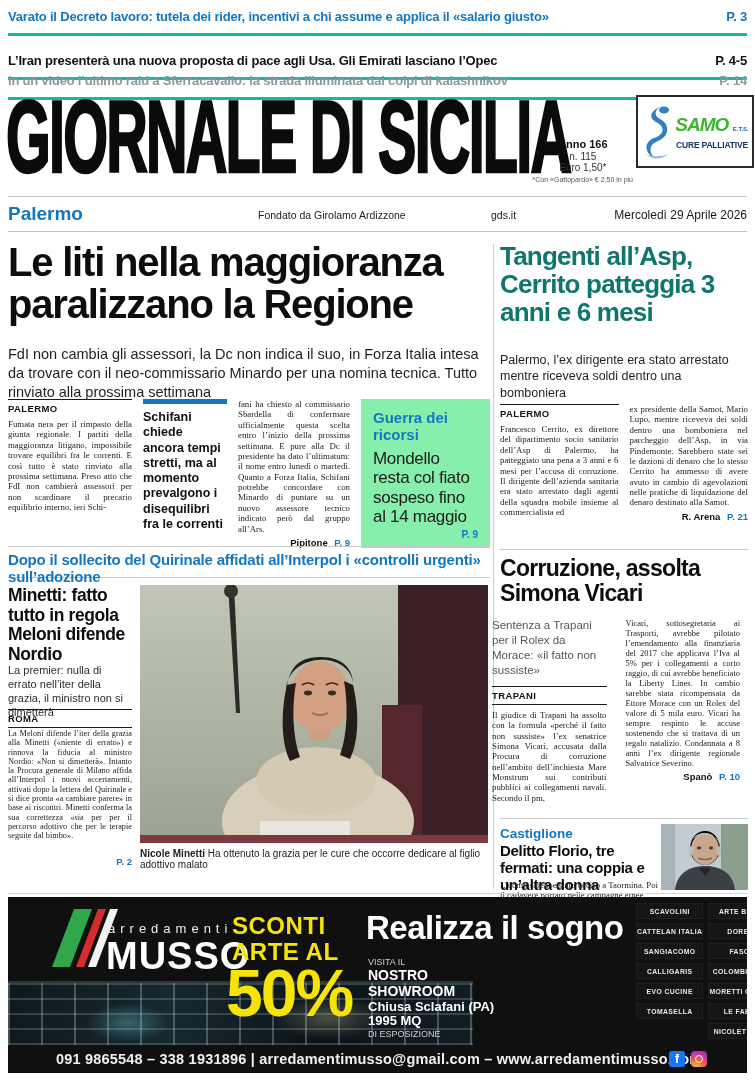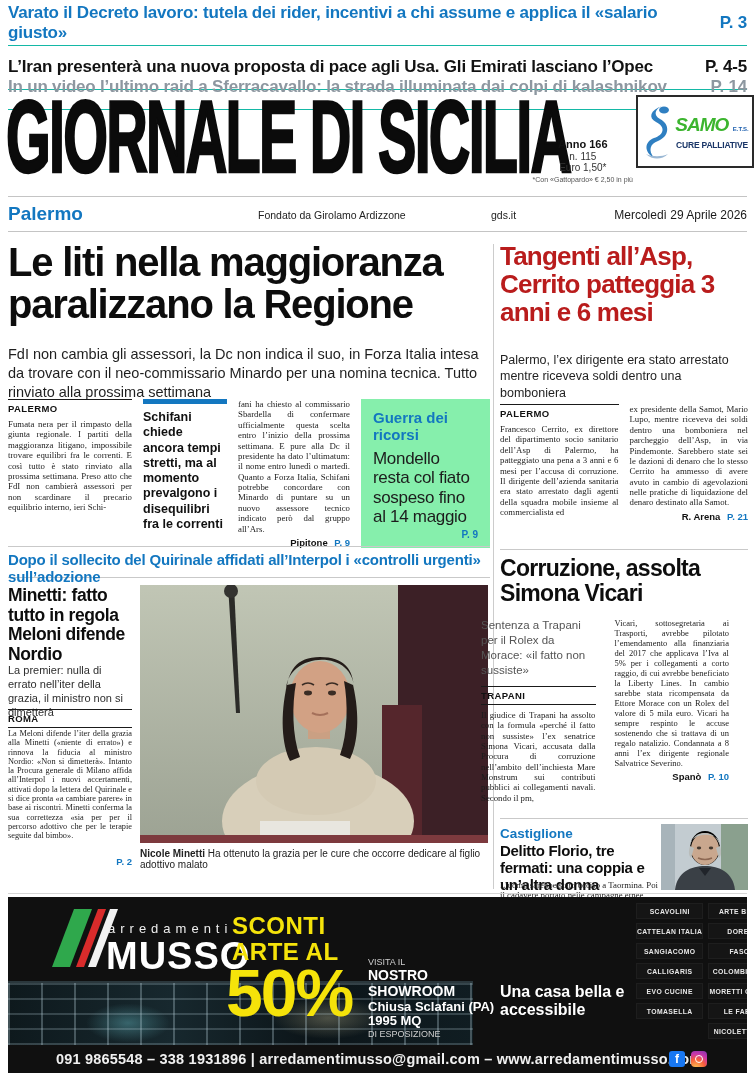--- a/index.html
+++ b/index.html
@@ -3,23 +3,23 @@
 <meta charset="utf-8">
 <style>
   * { margin:0; padding:0; box-sizing:border-box; }
   html,body { background:#f2f2f2; }
   #page {
     position:relative; width:755px; height:1080px; margin:0 auto;
     background:#ffffff; overflow:hidden;
     font-family:"Liberation Sans", sans-serif; color:#111;
   }
   
-  .strip-row{ position:absolute; left:8px; right:8px; height:46px;
+  .strip-row{ position:absolute; left:8px; right:8px; height:36px;
     display:flex; align-items:center; justify-content:space-between;
-    border-bottom:1px solid #14b8a6; font-weight:bold; font-size:17px; letter-spacing:-0.2px;}
+    border-bottom:3px solid #14b8a6; font-weight:bold; font-size:13px; letter-spacing:-0.2px;}
   .strip-row .pg{ font-weight:bold; white-space:nowrap; margin-left:12px;}
   .c-blue{ color:#1377c0; } .c-black{ color:#121212; } .c-gray{ color:#8d97a0; }
   
   #masthead-title{ position:absolute; left:6px; top:97px; font-size:96px; line-height:76px;
     font-weight:bold; letter-spacing:-3px; white-space:nowrap; color:#0b0b0b;
     transform:scale(0.60,1.06); transform-origin:left top; -webkit-text-stroke:2.5px #0b0b0b; }
   #samo-box{ position:absolute; left:636px; top:95px; width:118px; height:73px;
     background:#fff; border:2px solid #2a2a2a; display:flex; align-items:center; padding:2px;}
   #samo-swirl{ width:34px; height:60px; flex:none;}
   .samo-txt{ flex:1; text-align:center;}
@@ -71,28 +71,28 @@
     font-size:11px; line-height:1.26; color:#2e2e2e;}
   #minetti-kicker{ position:absolute; left:8px; top:709px; width:124px;}
   #minetti-body{ position:absolute; left:8px; top:729px; width:124px; font-size:8.3px; line-height:1.12;}
   #minetti-page{ position:absolute; left:8px; top:856px; width:124px; text-align:right;
     font-size:9.5px; font-weight:bold; color:#1377c0;}
   #minetti-photo{ position:absolute; left:140px; top:585px; width:348px; height:258px; overflow:hidden;}
   #minetti-caption{ position:absolute; left:140px; top:848px; width:348px; font-size:10px; color:#222;}
   #minetti-caption .nm{ font-weight:bold;}
   
   #asp-headline{ position:absolute; left:500px; top:242px; width:250px;
-    font-size:26px; line-height:1.08; font-weight:bold; letter-spacing:-0.8px; color:#b91c1c;}
+    font-size:26px; line-height:1.08; font-weight:bold; letter-spacing:-0.8px; color:#0f766e;}
   #asp-standfirst{ position:absolute; left:500px; top:352px; width:248px;
     font-size:12.5px; line-height:1.3; color:#1f1f1f;}
   #asp-row{ position:absolute; left:500px; top:404px; width:248px;
     display:grid; grid-template-columns:1fr 1fr; column-gap:11px;}
   #vicari-headline{ position:absolute; left:500px; top:556px; width:250px;
     font-size:23px; line-height:1.1; font-weight:bold; letter-spacing:-0.7px; color:#0d0d0d;}
-  #vicari-row{ position:absolute; left:481px; top:618px; width:248px;
+  #vicari-row{ position:absolute; left:492px; top:618px; width:248px;
     display:grid; grid-template-columns:1fr 1fr; column-gap:19px;}
   .vicari-standfirst{ font-size:11.5px; line-height:1.3; color:#555; margin-bottom:8px;}
   
   #florio-kicker{ position:absolute; left:500px; top:826px; font-size:13.5px; font-weight:bold; color:#1377c0;}
   #florio-headline{ position:absolute; left:500px; top:843px; width:158px;
     font-size:15px; line-height:1.12; font-weight:bold; letter-spacing:-0.3px; color:#0d0d0d;}
   #florio-body{ position:absolute; left:500px; top:880px; width:158px;}
   #florio-byline{ position:absolute; left:500px; top:903px; width:158px;}
   #florio-photo{ position:absolute; left:661px; top:824px; width:87px; height:66px; overflow:hidden;}
   
@@ -327,31 +327,31 @@
       <div id="musso-arredamenti">arredamenti</div>
       <div id="musso-name">MUSSO</div>
     </div>
 
     <div id="sconti">
       <div>SCONTI</div>
       <div>ARTE AL</div>
     </div>
     <div id="pct">50%</div>
 
+    <div id="slogan">Realizza il sogno</div>
 
     <div id="visita">
       <div class="sm">VISITA IL</div>
       <div class="bg">NOSTRO</div>
       <div class="bg">SHOWROOM</div>
       <div class="md">Chiusa Sclafani (PA)</div>
       <div class="md">1995 MQ</div>
       <div class="sm">DI ESPOSIZIONE</div>
     </div>
 
-    <div id="tagline">Una casa bella e accessibile</div>
 
     <div id="brands">
       <div class="brand-col">
         <div class="brand">SCAVOLINI</div>
         <div class="brand">Cattelan Italia</div>
         <div class="brand">SANGIACOMO</div>
         <div class="brand">calligaris</div>
         <div class="brand">EVO Cucine</div>
         <div class="brand">TOMASELLA</div>
       </div>

